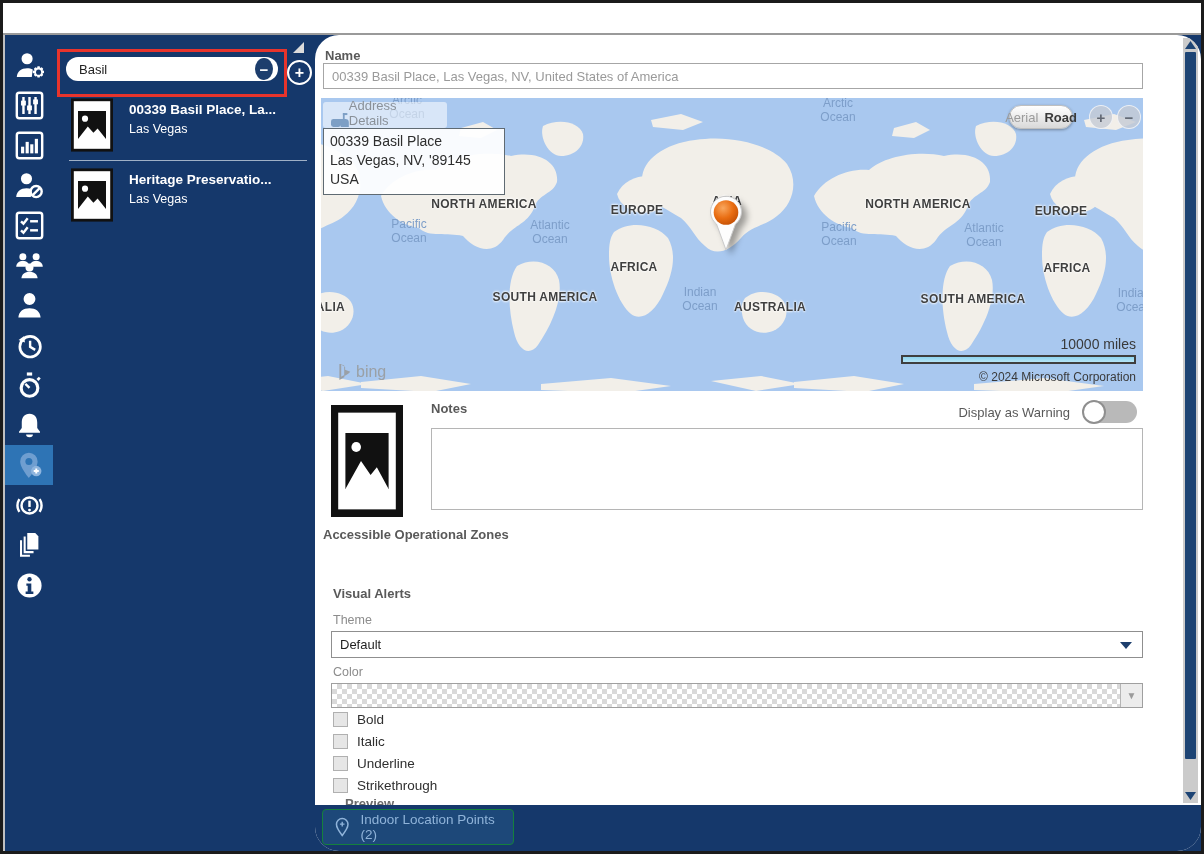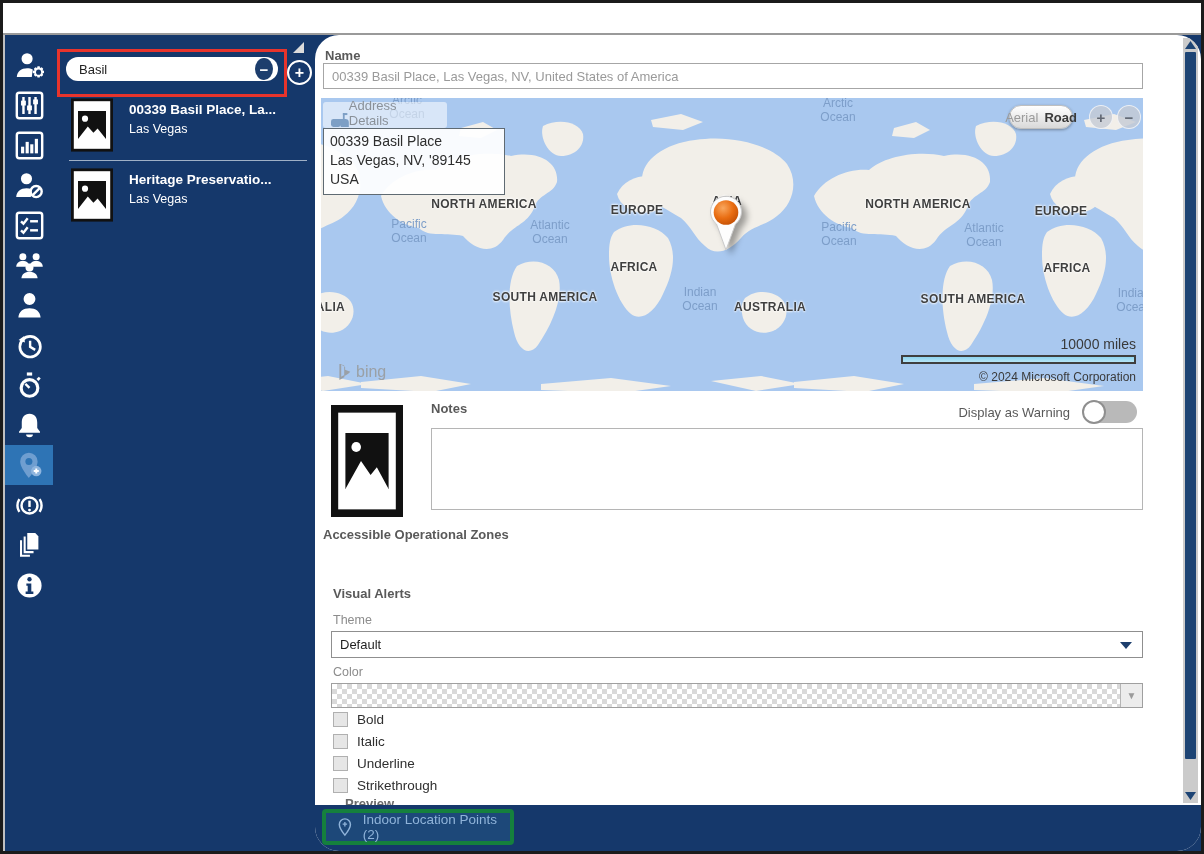--- a/index.html
+++ b/index.html
@@ -94,21 +94,21 @@
             display:flex; align-items:center; justify-content:center; color:#9a9a9a; font-size:10px; }
 
   
   .cb-row { position:absolute; left:18px; display:flex; align-items:center; gap:9px; height:18px; }
   .cb { width:15px; height:15px; background:#e6e6e6; border:1px solid #b0b0b0; }
   .cb-row .cb-label { font-size:13.5px; color:#2f2f2f; }
   .preview-label { position:absolute; left:30px; top:761px; font-size:13px; font-weight:bold; color:#6a6a6a; z-index:1; }
 
   
   .bottombar { position:absolute; left:0; right:0; bottom:0; height:46px; background:#15386B; z-index:2; }
-  .indoor-btn { position:absolute; left:7px; top:4px; height:36px; width:192px; background:#1d4879; border:4px solid #15803d;
+  .indoor-btn { position:absolute; left:7px; top:4px; height:36px; width:192px; background:#1d4879; border:1px solid #15803d;
                 border-radius:4px; display:flex; align-items:center; gap:9px; padding:0 10px; color:#8fb3d9; font-size:13.5px; }
 
   
   .scrollbar { position:absolute; right:3px; top:3px; bottom:48px; width:15px; background:#cbcbcb; z-index:3; }
   .sb-arrow { position:absolute; left:0; width:15px; height:12px; display:flex; align-items:center; justify-content:center; }
   .sb-arrow.up { top:1px; } .sb-arrow.down { bottom:1px; }
   .sb-thumb { position:absolute; left:2px; right:2px; top:14px; bottom:44px; background:#1d4474; border-radius:1px; }
 </style>
 </head>
 <body>

